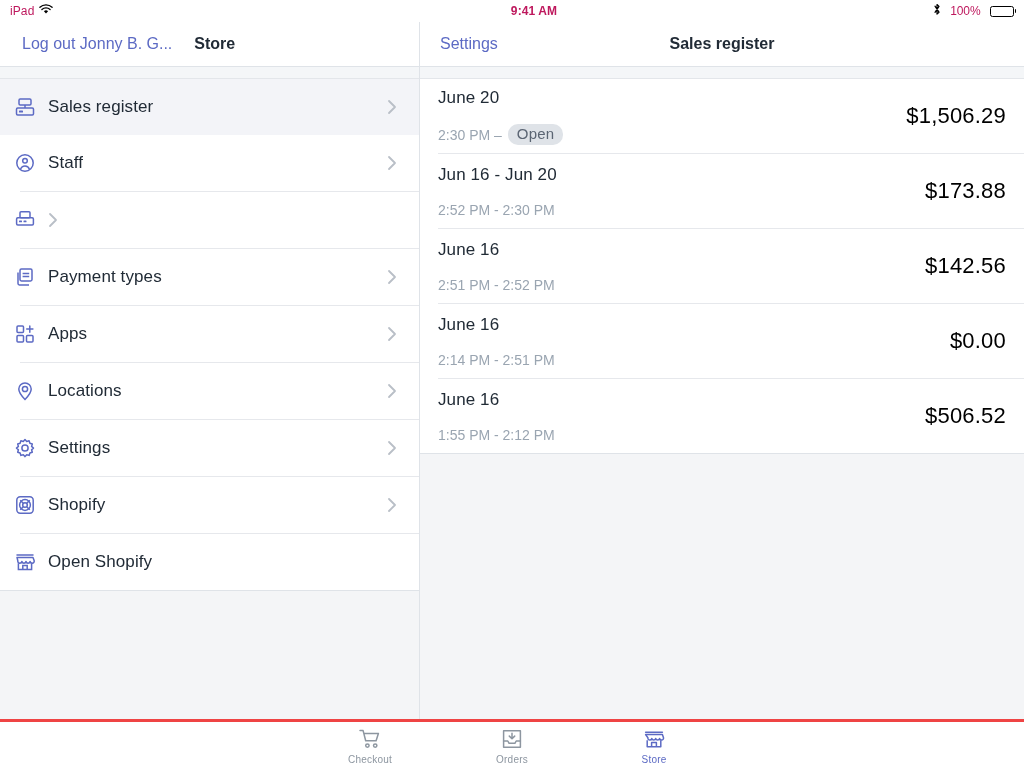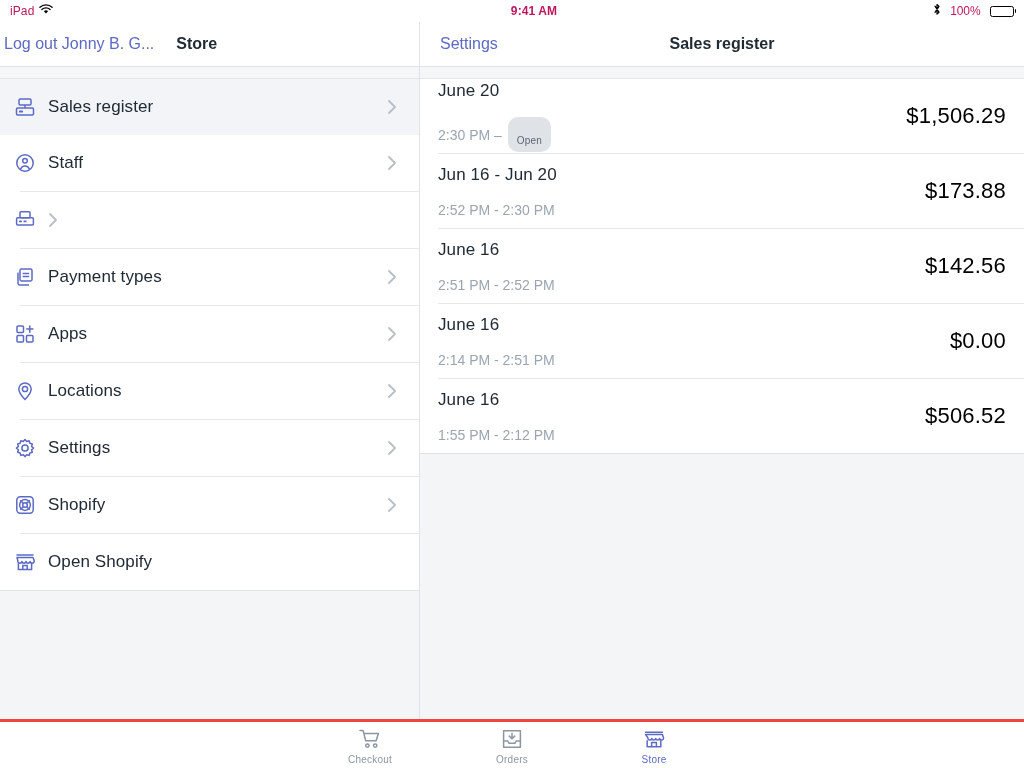--- a/index.html
+++ b/index.html
@@ -54,21 +54,21 @@
     background: #f4f5f7; min-width: 0;
   }
 
   
   .navbar {
     height: 44px; flex: 0 0 44px;
     background: #ffffff;
     display: flex; align-items: center;
     position: relative;
   }
-  .navbar.left { padding-left: 4px; gap: 22px; }
+  .navbar.left { padding-left: 22px; gap: 22px; }
   .nav-link { color: #5c6ac4; font-size: 16px; white-space: nowrap; }
   .nav-title-left { color: #212b36; font-size: 16px; font-weight: bold; }
   .navbar.right { padding-left: 20px; }
   .nav-title-center {
     position: absolute; left: 0; right: 0; text-align: center;
     font-size: 16px; font-weight: bold; color: #212b36;
     pointer-events: none;
   }
   .nav-sep { height: 1px; flex: 0 0 1px; background: #dfe3e8; }
   .nav-band { height: 11px; flex: 0 0 11px; background: #f4f6f8; }
@@ -102,21 +102,21 @@
     padding: 0 18px 0 18px; background: #ffffff;
   }
   .reg-main { flex: 1 1 auto; min-width: 0; }
   .reg-date { font-size: 17px; color: #212b36; line-height: 21px; letter-spacing: .1px; }
   .reg-sub {
     font-size: 14px; color: #9aa5b1; line-height: 18px;
     margin-top: 16px; display: flex; align-items: center; gap: 6px;
   }
   .badge {
     display: inline-block; background: #dfe3e8; color: #5b6573;
-    font-size: 10px; line-height: 11px; padding: 18px 9px 6px; border-radius: 10px;
+    font-size: 15px; line-height: 11px; padding: 4px 9px 6px; border-radius: 10px;
     letter-spacing: .2px;
   }
   .reg-amt {
     flex: 0 0 auto; font-size: 22px; color: #000000; letter-spacing: .2px;
     padding-left: 16px;
   }
   .reg-div { height: 1px; background: #e6e8ec; margin-left: 18px; }
   .reg-bottom-line { height: 1px; background: #dfe3e8; }
   .reg-filler { flex: 1 1 auto; background: #f4f5f7; }
 

